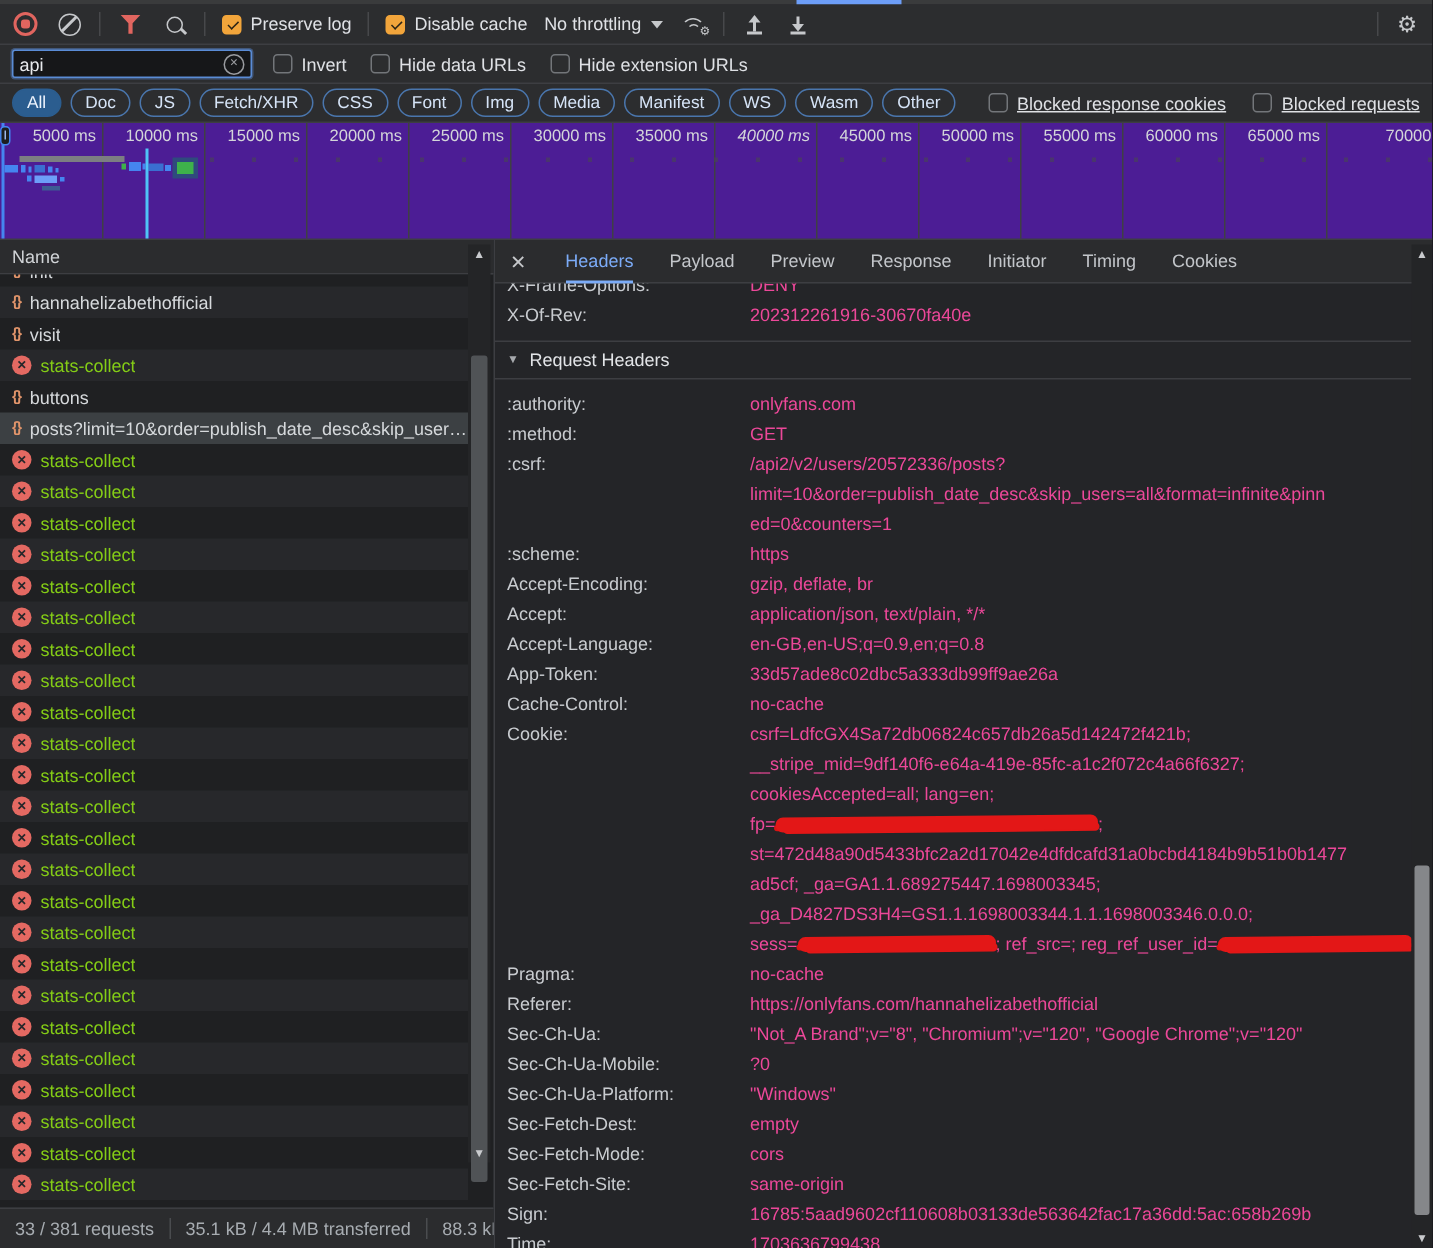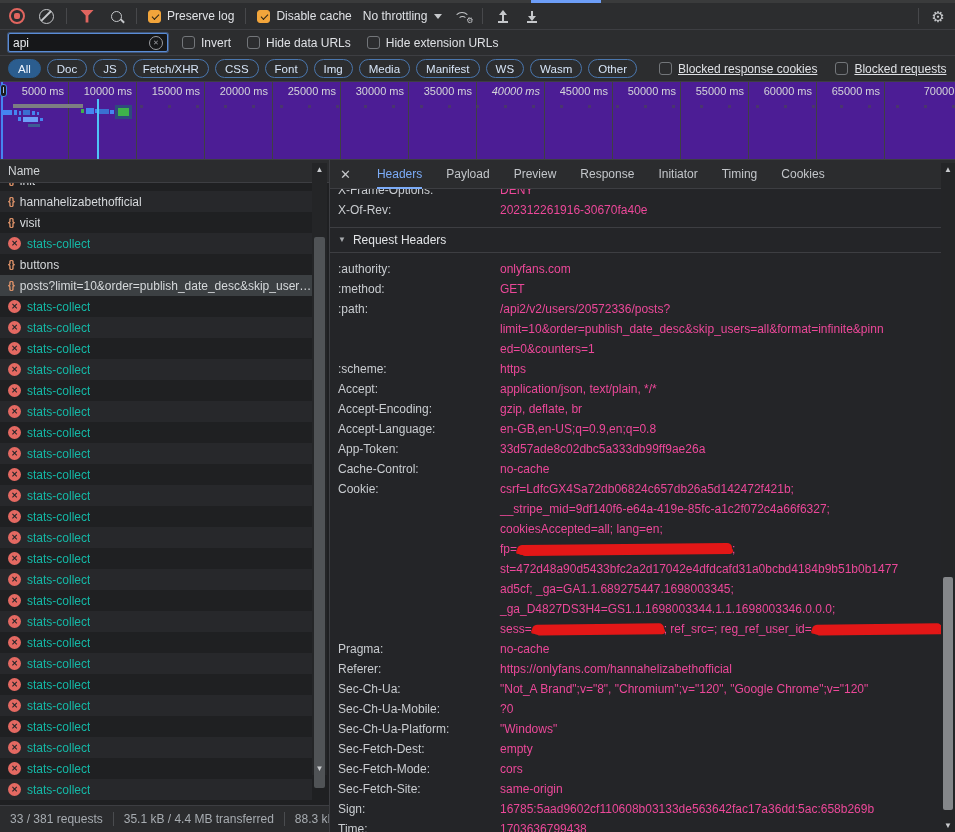--- a/index.html
+++ b/index.html
@@ -69,21 +69,21 @@
   
   .main{position:absolute;top:160px;left:0;width:955px;bottom:0;}
   .leftpanel{position:absolute;left:0;top:0;width:330px;bottom:0;border-right:1px solid #3d3e42;box-sizing:border-box;background:#1f2022;}
   .namehdr{position:absolute;left:0;top:0;width:329px;height:23px;background:#2b2c2e;border-bottom:1px solid #3d3e42;
     line-height:22px;padding-left:8px;box-sizing:border-box;color:#d0d3d6;}
   .listwrap{position:absolute;left:0;top:23px;width:312px;bottom:27px;overflow:hidden;}
   .nrow{height:21px;display:flex;align-items:center;gap:6px;padding-left:8px;box-sizing:border-box;background:#1f2022;cursor:pointer;}
   .nrow:nth-child(even){background:#27282b;}
   .nrow.sel{background:#3c4043;}
   .nrow .lbl{white-space:nowrap;overflow:hidden;color:#d6d9dc;}
-  .nrow.err .lbl{color:#14b8a6;}
+  .nrow.err .lbl{color:#84cc16;}
   .ficon{color:#e0946a;font-weight:bold;font-size:10px;flex:0 0 auto;letter-spacing:-1px;}
   .xicon{width:13px;height:13px;border-radius:50%;background:#e46962;color:#26272a;font-size:8px;font-weight:bold;
     line-height:13px;text-align:center;flex:0 0 auto;}
   .lfooter{position:absolute;left:0;bottom:0;width:329px;height:27px;background:#2b2c2e;border-top:1px solid #3d3e42;
     display:flex;align-items:center;padding-left:10px;box-sizing:border-box;color:#a7acb1;overflow:hidden;white-space:nowrap;}
   .fsep{width:1px;height:14px;background:#4a4c4f;margin:0 10px;flex:0 0 auto;}
   
   .sbar{position:absolute;background:#242527;}
   .sbar .sarr{position:absolute;left:0;width:100%;text-align:center;font-size:8px;color:#c9cbce;cursor:pointer;}
   .sthumb{position:absolute;left:2px;border-radius:2px;cursor:pointer;}
@@ -444,43 +444,43 @@
                 <div class="hline">onlyfans.com</div>
               </div>
             </div>
             <div class="hrow">
               <div class="hname">:method:</div>
               <div class="hval">
                 <div class="hline">GET</div>
               </div>
             </div>
             <div class="hrow">
-              <div class="hname">:path:</div>
+              <div class="hname">:csrf:</div>
               <div class="hval">
                 <div class="hline">/api2/v2/users/20572336/posts?</div>
                 <div class="hline">limit=10&amp;order=publish_date_desc&amp;skip_users=all&amp;format=infinite&amp;pinn</div>
                 <div class="hline">ed=0&amp;counters=1</div>
               </div>
             </div>
             <div class="hrow">
               <div class="hname">:scheme:</div>
               <div class="hval">
                 <div class="hline">https</div>
               </div>
             </div>
             <div class="hrow">
+              <div class="hname">Accept-Encoding:</div>
+              <div class="hval">
+                <div class="hline">gzip, deflate, br</div>
+              </div>
+            </div>
+            <div class="hrow">
               <div class="hname">Accept:</div>
               <div class="hval">
                 <div class="hline">application/json, text/plain, */*</div>
-              </div>
-            </div>
-            <div class="hrow">
-              <div class="hname">Accept-Encoding:</div>
-              <div class="hval">
-                <div class="hline">gzip, deflate, br</div>
               </div>
             </div>
             <div class="hrow">
               <div class="hname">Accept-Language:</div>
               <div class="hval">
                 <div class="hline">en-GB,en-US;q=0.9,en;q=0.8</div>
               </div>
             </div>
             <div class="hrow">
               <div class="hname">App-Token:</div>

